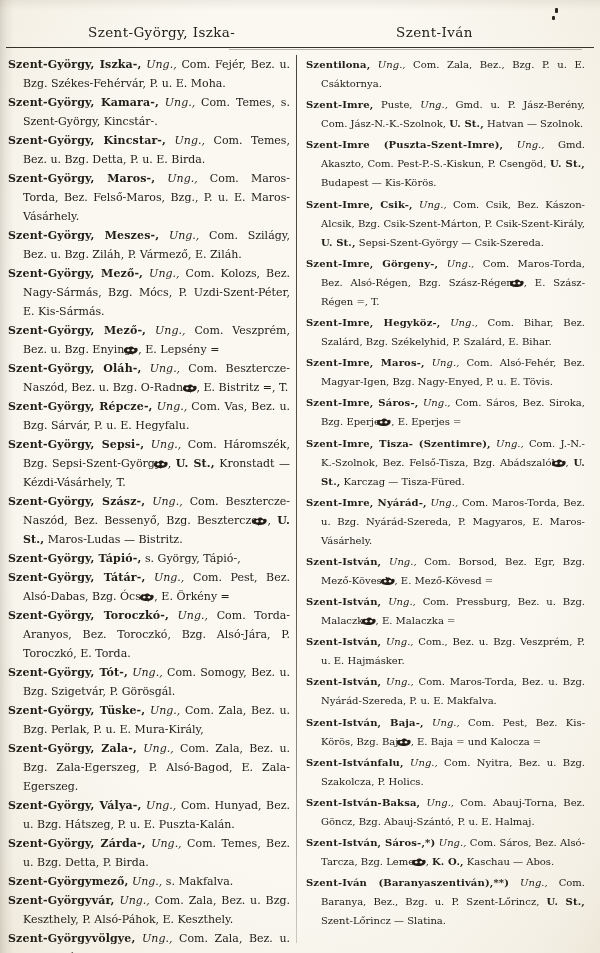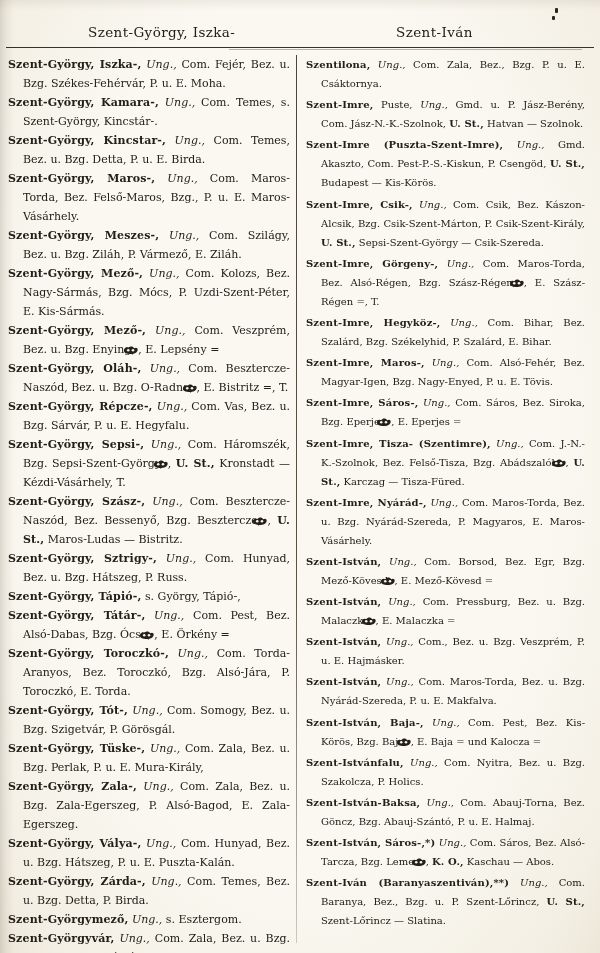--- a/index.html
+++ b/index.html
@@ -87,34 +87,33 @@
         <p class="entry"><b>Szent-György, Sepsi-,</b><i> Ung.,</i><span> Com. Háromszék, Bzg. Sepsi-Szent-György, </span><span class="ph-icon"><svg width="15" height="8" viewBox="0 0 20 10">
               <path d="M2,8 C-0.5,4 3.5,0.5 7,2.8 C9,-0.5 13,-0.5 15,2.8 C18.5,0.5 21.5,4 18,8 C14,11.2 6,11.2 2,8 Z" fill="#241f18"></path>
               <circle cx="7" cy="5.2" r="1.7" fill="#f8f5ec"></circle>
               <circle cx="13.3" cy="5.2" r="1.7" fill="#f8f5ec"></circle>
             </svg></span><span>, </span><b>U. St.,</b><span> Kronstadt — Kézdi-Vásárhely, T.</span></p>
         <p class="entry"><b>Szent-György, Szász-,</b><i> Ung.,</i><span> Com. Besztercze-Naszód, Bez. Bessenyő, Bzg. Besztercze, </span><span class="ph-icon"><svg width="15" height="8" viewBox="0 0 20 10">
               <path d="M2,8 C-0.5,4 3.5,0.5 7,2.8 C9,-0.5 13,-0.5 15,2.8 C18.5,0.5 21.5,4 18,8 C14,11.2 6,11.2 2,8 Z" fill="#241f18"></path>
               <circle cx="7" cy="5.2" r="1.7" fill="#f8f5ec"></circle>
               <circle cx="13.3" cy="5.2" r="1.7" fill="#f8f5ec"></circle>
             </svg></span><span>, </span><b>U. St.,</b><span> Maros-Ludas — Bistritz.</span></p>
-        <p class="entry"><b>Szent-György, Sztrigy-,</b><i> Ung.,</i><span> Com. Hunyad, Bez. u. Bzg. Hátszeg, P. Russ.</span></p>
         <p class="entry"><b>Szent-György, Tápió-,</b><span> s. György, Tápió-,</span></p>
         <p class="entry"><b>Szent-György, Tátár-,</b><i> Ung.,</i><span> Com. Pest, Bez. Alsó-Dabas, Bzg. Ócsa, </span><span class="ph-icon"><svg width="15" height="8" viewBox="0 0 20 10">
               <path d="M2,8 C-0.5,4 3.5,0.5 7,2.8 C9,-0.5 13,-0.5 15,2.8 C18.5,0.5 21.5,4 18,8 C14,11.2 6,11.2 2,8 Z" fill="#241f18"></path>
               <circle cx="7" cy="5.2" r="1.7" fill="#f8f5ec"></circle>
               <circle cx="13.3" cy="5.2" r="1.7" fill="#f8f5ec"></circle>
             </svg></span><span>, E. Örkény =</span></p>
         <p class="entry"><b>Szent-György, Toroczkó-,</b><i> Ung.,</i><span> Com. Torda-Aranyos, Bez. Toroczkó, Bzg. Alsó-Jára, P. Toroczkó, E. Torda.</span></p>
         <p class="entry"><b>Szent-György, Tót-,</b><i> Ung.,</i><span> Com. Somogy, Bez. u. Bzg. Szigetvár, P. Görösgál.</span></p>
         <p class="entry"><b>Szent-György, Tüske-,</b><i> Ung.,</i><span> Com. Zala, Bez. u. Bzg. Perlak, P. u. E. Mura-Király,</span></p>
         <p class="entry"><b>Szent-György, Zala-,</b><i> Ung.,</i><span> Com. Zala, Bez. u. Bzg. Zala-Egerszeg, P. Alsó-Bagod, E. Zala-Egerszeg.</span></p>
         <p class="entry"><b>Szent-György, Válya-,</b><i> Ung.,</i><span> Com. Hunyad, Bez. u. Bzg. Hátszeg, P. u. E. Puszta-Kalán.</span></p>
         <p class="entry"><b>Szent-György, Zárda-,</b><i> Ung.,</i><span> Com. Temes, Bez. u. Bzg. Detta, P. Birda.</span></p>
-        <p class="entry"><b>Szent-Györgymező,</b><i> Ung.,</i><span> s. Esztergom.</span></p>
+        <p class="entry"><b>Szent-Györgymező,</b><i> Ung.,</i><span> s. Makfalva.</span></p>
         <p class="entry"><b>Szent-Györgyvár,</b><i> Ung.,</i><span> Com. Zala, Bez. u. Bzg. Keszthely, P. Alsó-Páhok, E. Keszthely.</span></p>
         <p class="entry"><b>Szent-Györgyvölgye,</b><i> Ung.,</i><span> Com. Zala, Bez. u. Bzg. Alsó-Lendva, </span><span class="ph-icon"><svg width="15" height="8" viewBox="0 0 20 10">
               <path d="M2,8 C-0.5,4 3.5,0.5 7,2.8 C9,-0.5 13,-0.5 15,2.8 C18.5,0.5 21.5,4 18,8 C14,11.2 6,11.2 2,8 Z" fill="#241f18"></path>
               <circle cx="7" cy="5.2" r="1.7" fill="#f8f5ec"></circle>
               <circle cx="13.3" cy="5.2" r="1.7" fill="#f8f5ec"></circle>
             </svg></span><span>, E. Lenti =</span></p>
         <p class="entry"><b>Szent-Háromság,</b><i> Ung.,</i><span> Com. Maros-Torda, Bez. Alsó-Maros, Bzg. u. P. Nyárád-Szereda, E. Maros-Vásárhely.</span></p>
       </div>
     <div class="col-divider"></div>
     <div class="col col-right" id="col-right">

